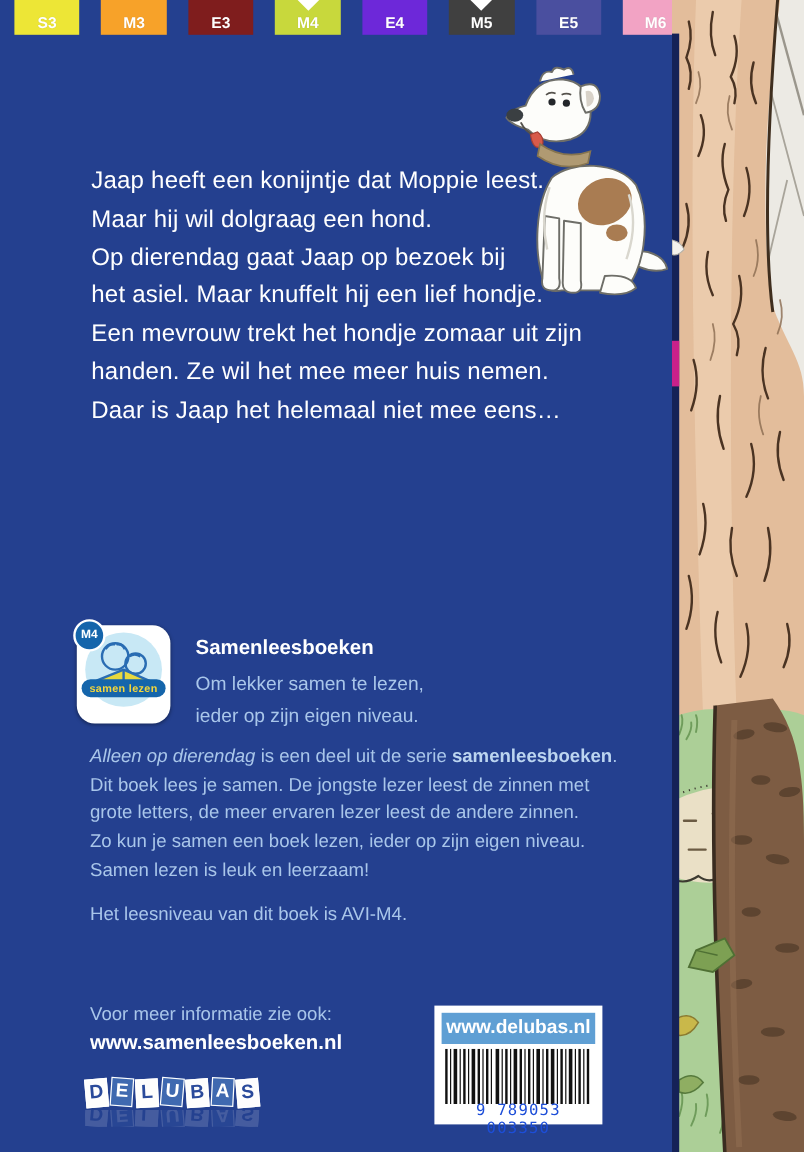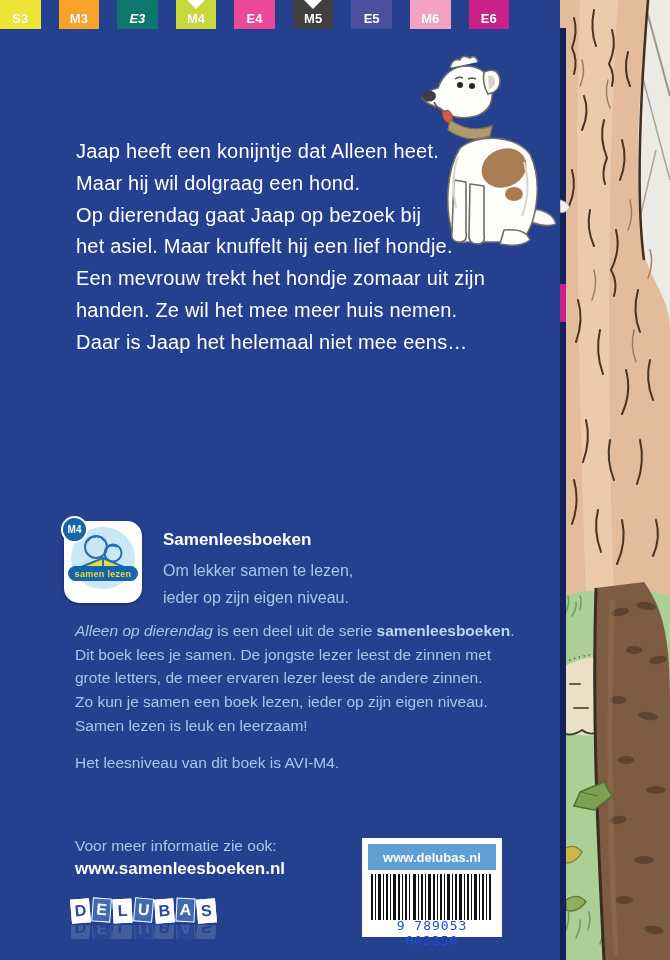--- a/index.html
+++ b/index.html
@@ -1,20 +1,20 @@
 <!DOCTYPE html>
 <html><head>
 <meta charset="utf-8">
 <style>
   html,body{margin:0;padding:0;background:#111;}
   #page{position:relative;width:670px;height:960px;overflow:hidden;
         background:#24408f;font-family:"Liberation Sans",sans-serif;}
 
   
-  #tabs{position:absolute;left:0;top:0;width:509px;height:29px;display:flex;gap:18px;}
+  #tabs{position:absolute;left:12px;top:0;width:634px;height:29px;display:flex;gap:18px;}
   .tab{flex:1;position:relative;display:flex;align-items:flex-end;justify-content:center;
        padding-bottom:3px;font-weight:bold;font-size:13px;color:#fff;
        text-shadow:0 0 1px rgba(0,0,0,.15);}
   .tab .arrow{position:absolute;top:0;left:50%;transform:translateX(-50%);
        width:0;height:0;border-left:9px solid transparent;border-right:9px solid transparent;
        border-top:9px solid #fff;display:none;}
 
   
   #strip{position:absolute;left:560px;top:0;width:110px;height:960px;}
 
@@ -64,45 +64,45 @@
   .tile:nth-child(3){transform:rotate(-3deg);}
   .tile:nth-child(4){transform:rotate(5deg) translateY(-1px);}
   .tile:nth-child(5){transform:rotate(-4deg);}
   .tile:nth-child(6){transform:rotate(3deg) translateY(-1px);}
   .tile:nth-child(7){transform:rotate(-5deg);}
   #pub-reflection{top:925px;transform:scaleY(-1);opacity:.15;height:14px;overflow:hidden;}
 
   
   #barcode{position:absolute;left:362px;top:838px;width:140px;height:99px;background:#fff;}
   #barcode .head{margin:6px auto 0;width:128px;height:26px;background:#5f9fd4;color:#fff;
-        font-weight:bold;font-size:13px;display:flex;align-items:center;justify-content:center;}
+        font-weight:bold;font-size:16px;display:flex;align-items:center;justify-content:center;}
   #barcode .bars{display:block;margin:4px auto 0;width:126px;height:46px;}
   #barcode .num{width:128px;margin:-2px auto 0;text-align:center;color:#1d4ed8;
         font-family:"DejaVu Sans Mono","Liberation Mono",monospace;font-size:13px;letter-spacing:1px;}
 </style>
 </head>
 <body>
 
 <div id="page" style="background: rgb(36, 64, 143);">
 
   <div id="tabs">
     <div class="tab" style="background: rgb(237, 230, 54);">
         <span>S3</span>
       </div>
     <div class="tab" style="background: rgb(247, 162, 41);">
         <span>M3</span>
       </div>
-    <div class="tab" style="background: #0f766e; font-style: italic;">
+    <div class="tab" style="background: #7f1d1d;">
         <span>E3</span>
       </div>
     <div class="tab" style="background: rgb(200, 216, 60);">
         <span class="arrow" style="display: block;"></span>
         <span>M4</span>
       </div>
-    <div class="tab" style="background: #ec4899;">
+    <div class="tab" style="background: #6d28d9;">
         <span>E4</span>
       </div>
     <div class="tab" style="background: #404040;">
         <span class="arrow" style="display: block;"></span>
         <span>M5</span>
       </div>
     <div class="tab" style="background: rgb(74, 79, 159);">
         <span>E5</span>
       </div>
     <div class="tab" style="background: rgb(242, 163, 196);">
@@ -232,21 +232,21 @@
     <circle cx="52" cy="33" r="3" fill="#23262a"></circle>
     <circle cx="64" cy="34" r="3" fill="#23262a"></circle>
     <path d="M47,27 q4,-3 8,-1 M60,27 q4,-2 8,0" stroke="#55524c" stroke-width="1.4" fill="none"></path>
 
     <path d="M42,68 Q62,82 84,74 L82,84 Q60,92 40,78 Z" fill="#b09a72" stroke="#86744f" stroke-width="1.4"></path>
 
     <path d="M50,104 q-8,24 -2,52 M116,110 q8,26 -2,54" stroke="#d9d7ce" stroke-width="2" fill="none"></path>
   </svg>
 
   <div id="blurb">
-    <div>Jaap heeft een konijntje dat Alleen heet.</div>
+    <div>Jaap heeft een konijntje dat Moppie leest.</div>
     <div>Maar hij wil dolgraag een hond.</div>
     <div>Op dierendag gaat Jaap op bezoek bij</div>
     <div>het asiel. Maar knuffelt hij een lief hondje.</div>
     <div>Een mevrouw trekt het hondje zomaar uit zijn</div>
     <div>handen. Ze wil het mee meer huis nemen.</div>
     <div>Daar is Jaap het helemaal niet mee eens…</div>
   </div>
 
   <div id="badge">
     <div class="circ">

